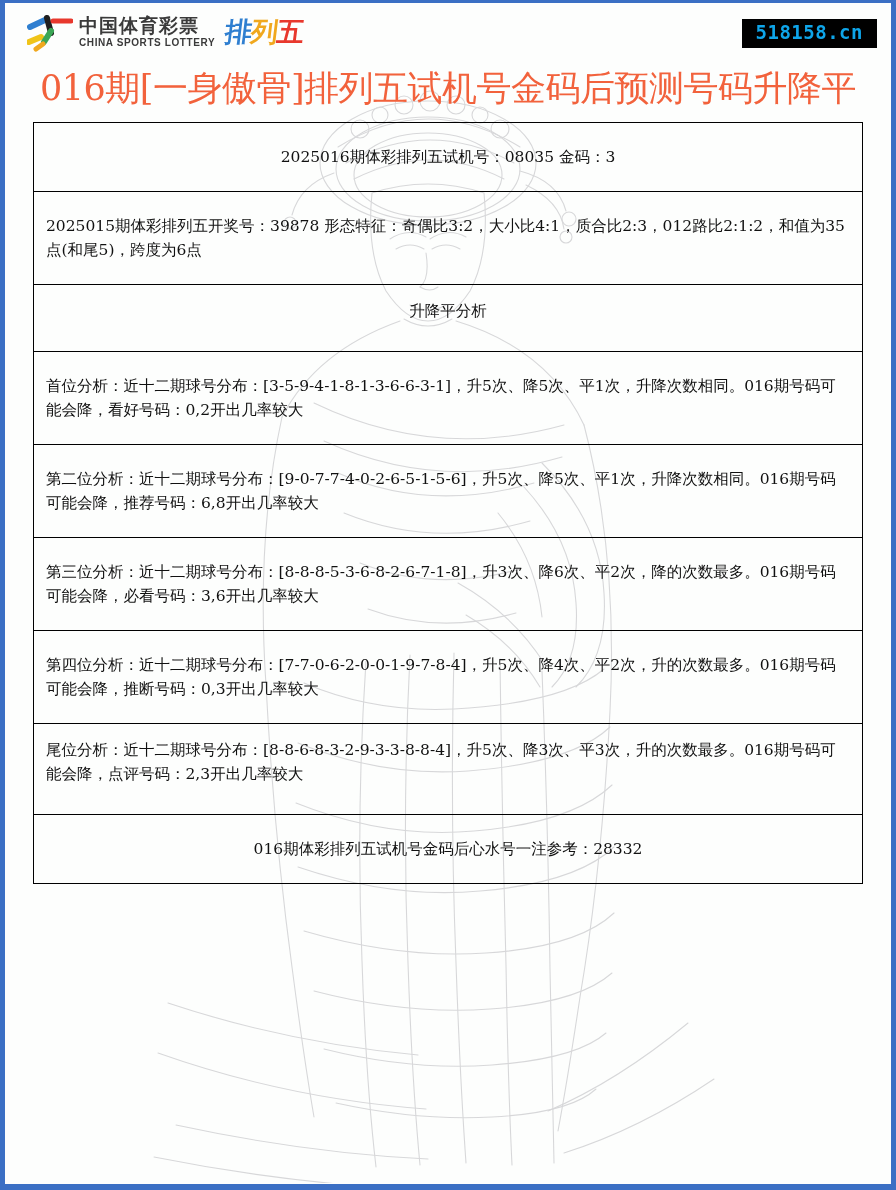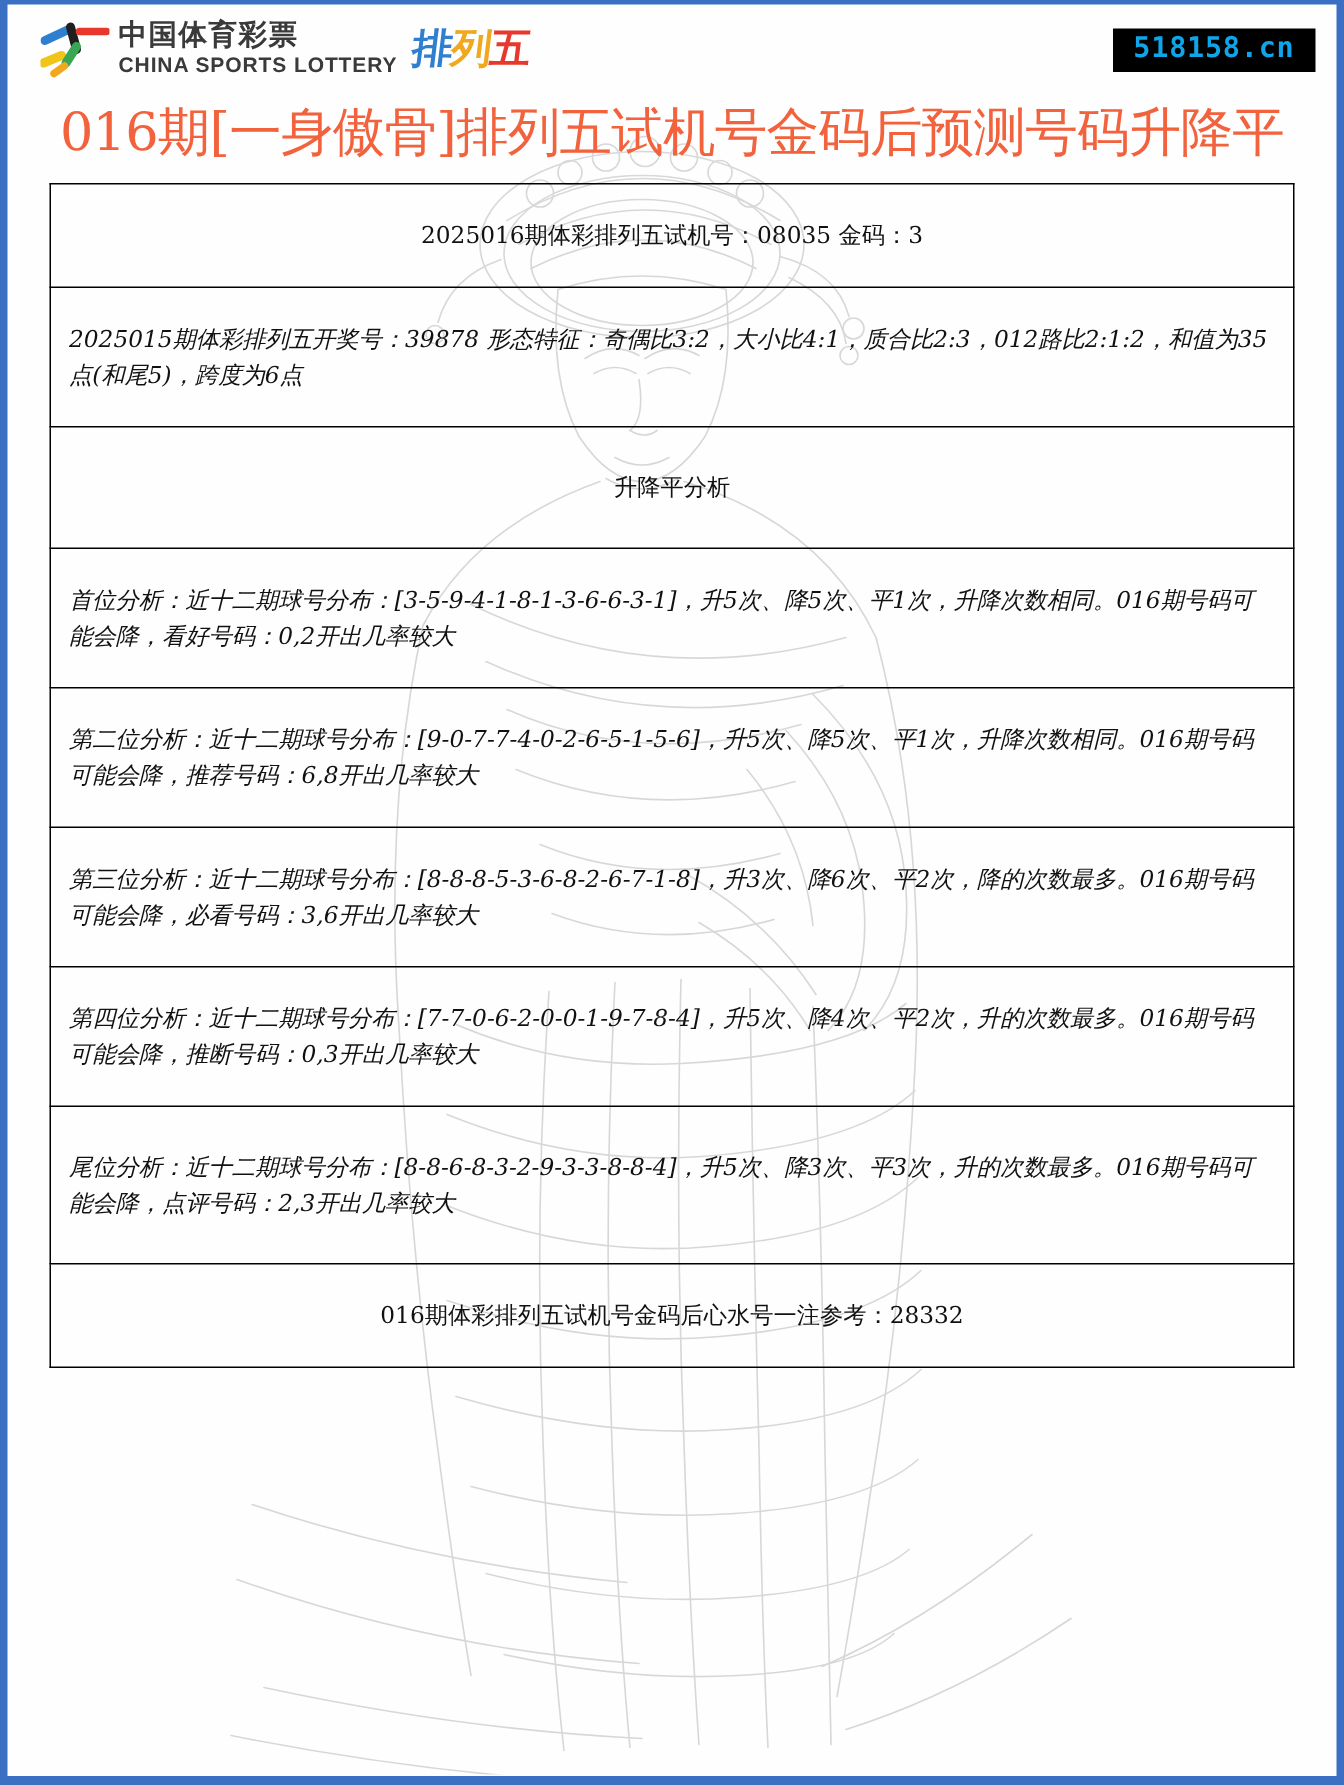--- a/index.html
+++ b/index.html
@@ -43,21 +43,21 @@
   .logo-mark{width:46px;height:42px;flex:0 0 auto;}
   .logo-cn{
     display:flex;flex-direction:column;justify-content:center;
     line-height:1;
   }
   .logo-cn-top{
     font-size:19px;font-weight:bold;color:#3a3a3a;
     letter-spacing:1px;font-family:"DejaVu Sans",sans-serif;
   }
   .logo-cn-bot{
-    font-size:14px;font-weight:bold;color:#3a3a3a;
+    font-size:10px;font-weight:bold;color:#3a3a3a;
     letter-spacing:.6px;margin-top:3px;
     font-family:"Liberation Sans",sans-serif;
   }
   .logo-pl5{
     display:flex;align-items:center;
     font-size:27px;font-weight:bold;
     font-family:"DejaVu Sans",sans-serif;
     letter-spacing:-1px;margin-left:4px;
     transform:skewX(-7deg);
   }
@@ -98,23 +98,23 @@
   .tbl td{
     border:1px solid #000;
     padding:14px 12px;
     font-size:15.5px;
     line-height:1.55;
     color:#111;
     font-family:"DejaVu Serif","Liberation Serif",serif;
     background:transparent;
   }
   td.center{text-align:center;}
-  td.left{text-align:left;font-style:italic;}
+  td.left{text-align:left;}
   td.tall{padding-top:22px;padding-bottom:22px;}
-  td.xtall{padding-top:28px;padding-bottom:28px;}
+  td.xtall{padding-bottom:28px;}
   td.note{font-size:15px;}
 </style>
 </head>
 <body>
 
 <div class="page">
 
   <svg class="watermark" viewBox="0 0 640 1140" aria-hidden="true">
     <g fill="none" stroke="#b9b9bd" stroke-width="1.1" stroke-linecap="round">
 

